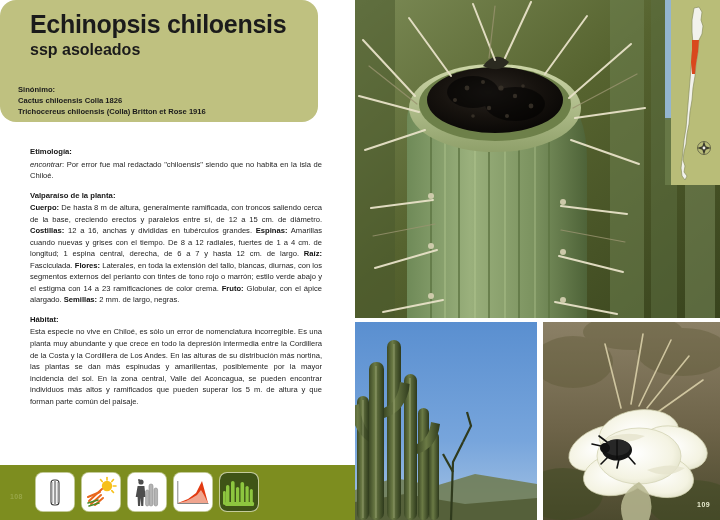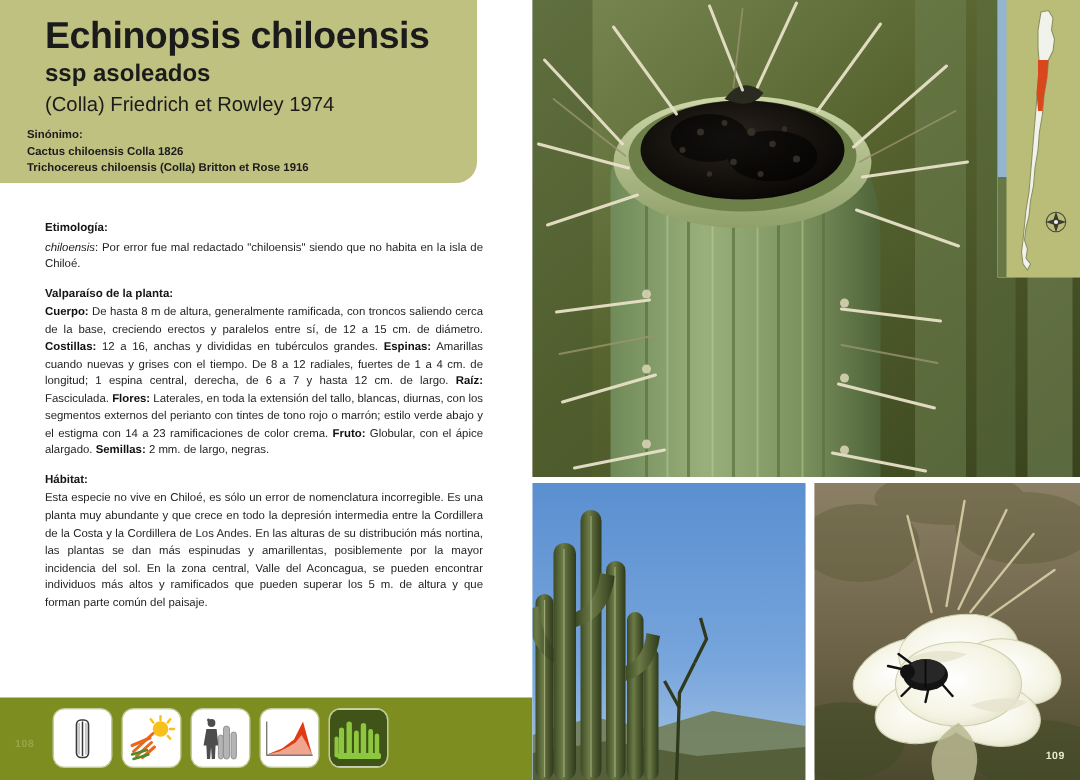--- a/index.html
+++ b/index.html
@@ -11,20 +11,21 @@
   }
   #page{position:relative;width:720px;height:520px;background:#fff;overflow:hidden;}
 
   
   #left-page{position:absolute;left:0;top:0;width:355px;height:520px;background:#fff;}
 
   #header-panel{
     position:absolute;left:0;top:0;width:318px;height:122px;
     background:#bfc180;
     border-bottom-right-radius:14px;
+    border-radius:16px;
   }
   #title-block{position:absolute;left:30px;top:12px;width:280px;}
   #species-name{
     font-size:25px;font-weight:bold;color:#1b1b1b;letter-spacing:-.3px;
     line-height:1.02;margin:0;
   }
   #subspecies{
     font-size:16px;font-weight:bold;color:#1b1b1b;
     line-height:1.15;margin:3px 0 0 0;
   }
@@ -93,33 +94,32 @@
 <body>
 
 <div id="page">
 
   <div id="left-page">
 
     <div id="header-panel">
       <div id="title-block">
         <div id="species-name">Echinopsis chiloensis</div>
         <div id="subspecies">ssp asoleados</div>
-        <div id="authority">(Colla) Friedrich et Rowley 1974</div>
       </div>
       <div id="synonym-block">
         <div class="syn-label">Sinónimo:</div>
         <div class="syn-line">Cactus chiloensis Colla 1826</div>
         <div class="syn-line">Trichocereus chiloensis (Colla) Britton et Rose 1916</div>
       </div>
     </div>
 
     <div id="body-text">
       <div class="sec">
         <div class="sec-head">Etimología:</div>
-        <div class="sec-body"><i>chiloensis</i>: Por error fue mal redactado "chiloensis" siendo que no habita en la isla de Chiloé.</div>
+        <div class="sec-body"><i>encontrar</i>: Por error fue mal redactado "chiloensis" siendo que no habita en la isla de Chiloé.</div>
       </div>
       <div class="sec">
         <div class="sec-head">Valparaíso de la planta:</div>
         <div class="sec-body"><b>Cuerpo:</b> De hasta 8 m de altura, generalmente ramificada, con troncos saliendo cerca de la base, creciendo erectos y paralelos entre sí, de 12 a 15 cm. de diámetro. <b>Costillas:</b> 12 a 16, anchas y divididas en tubérculos grandes. <b>Espinas:</b> Amarillas cuando nuevas y grises con el tiempo. De 8 a 12 radiales, fuertes de 1 a 4 cm. de longitud; 1 espina central, derecha, de 6 a 7 y hasta 12 cm. de largo. <b>Raíz:</b> Fasciculada. <b>Flores:</b> Laterales, en toda la extensión del tallo, blancas, diurnas, con los segmentos externos del perianto con tintes de tono rojo o marrón; estilo verde abajo y el estigma con 14 a 23 ramificaciones de color crema. <b>Fruto:</b> Globular, con el ápice alargado. <b>Semillas:</b> 2 mm. de largo, negras.</div>
       </div>
       <div class="sec">
         <div class="sec-head">Hábitat:</div>
         <div class="sec-body">Esta especie no vive en Chiloé, es sólo un error de nomenclatura incorregible. Es una planta muy abundante y que crece en todo la depresión intermedia entre la Cordillera de la Costa y la Cordillera de Los Andes. En las alturas de su distribución más nortina, las plantas se dan más espinudas y amarillentas, posiblemente por la mayor incidencia del sol. En la zona central, Valle del Aconcagua, se pueden encontrar individuos más altos y ramificados que pueden superar los 5 m. de altura y que forman parte común del paisaje.</div>
       </div>
     </div>

